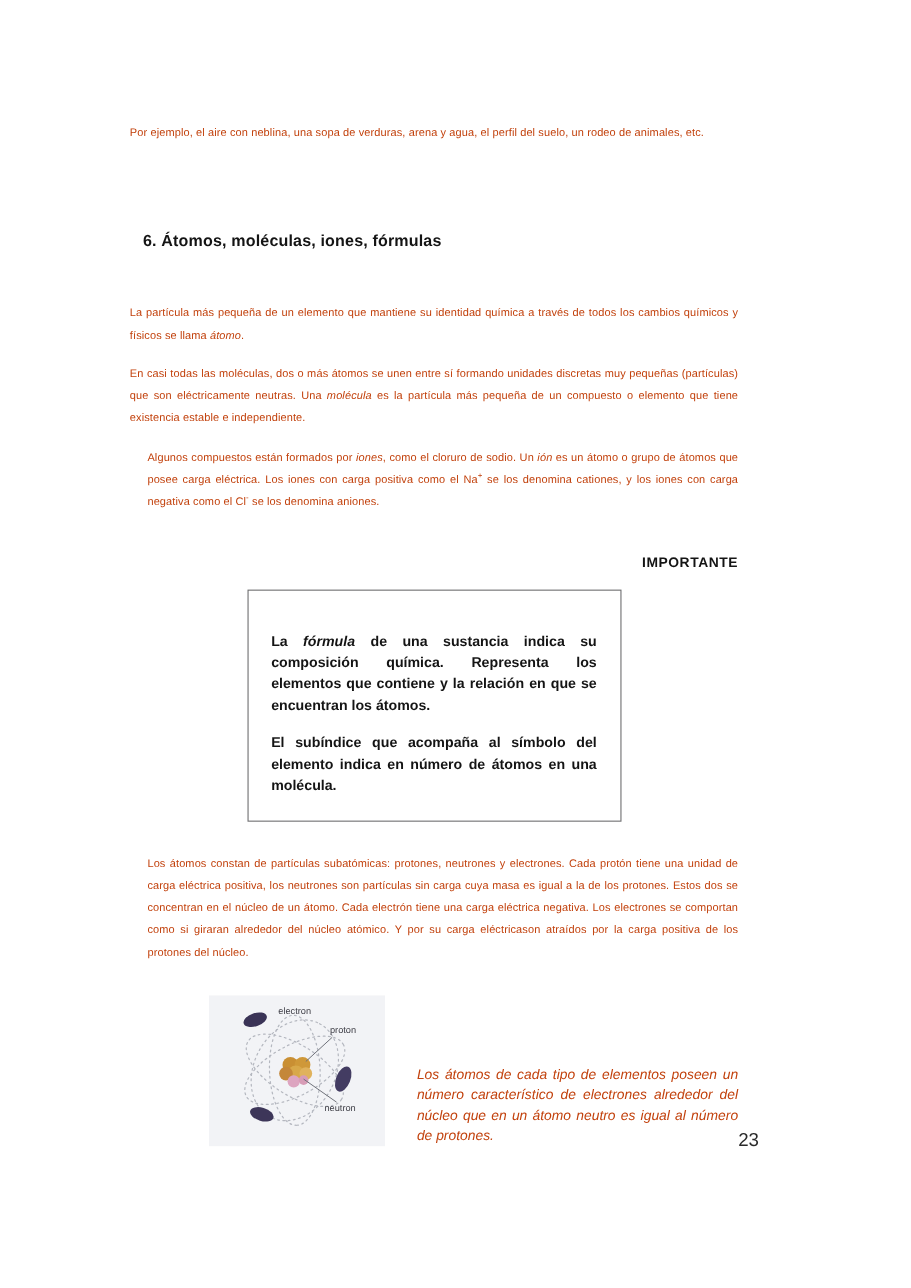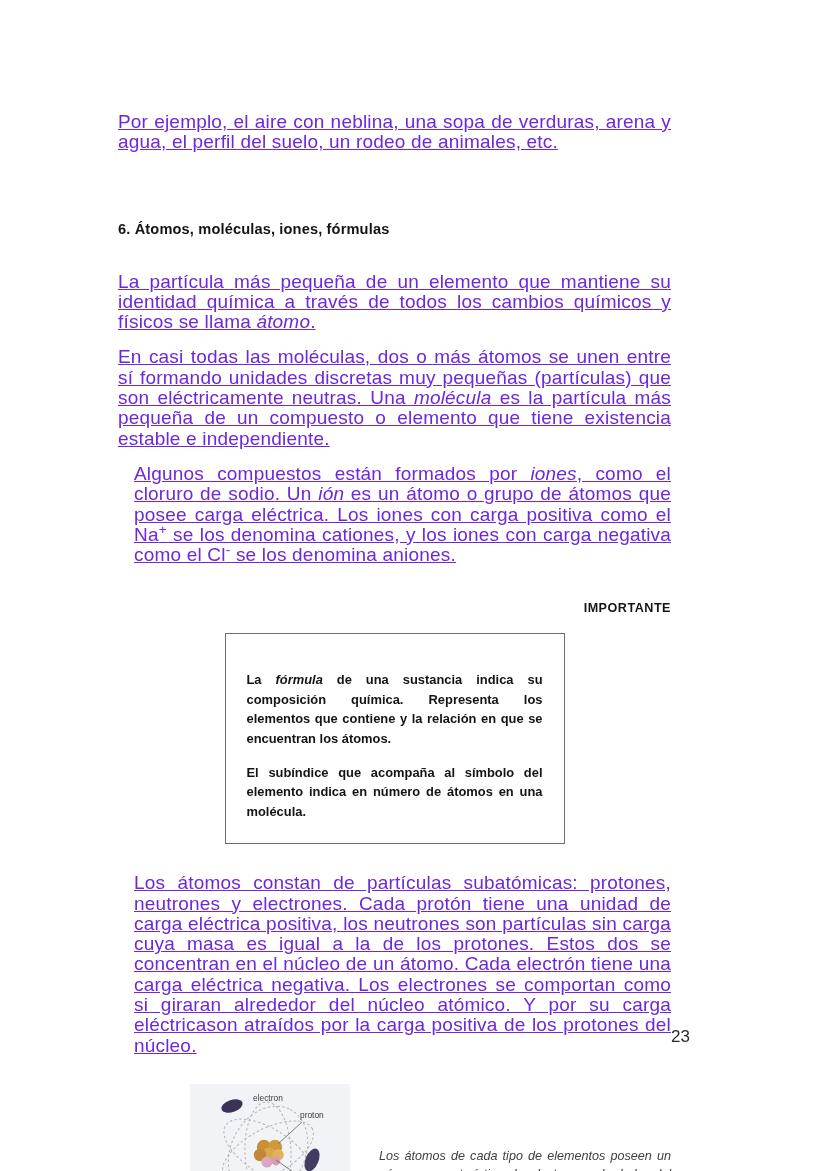--- a/index.html
+++ b/index.html
@@ -26,36 +26,35 @@
 
   .content {
     position: absolute;
     left: 118px;
     top: 112px;
     width: 553px;
   }
 
   p.body-text {
     margin: 0 0 15px 0;
-    font-size: 19px;
+    font-size: 10px;
     line-height: 20.3px;
     text-align: justify;
     text-justify: inter-word;
     letter-spacing: 0.01em;
-    color: #6d28d9;
-    text-decoration: underline;
+    color: #c2410c;
   }
 
   p.body-text.tight {
     margin-bottom: 0;
     margin-left: 16px;
   }
 
   .section-heading {
-    margin: 0;
+    margin: 12px;
     font-size: 14.6px;
     font-weight: bold;
     line-height: 20px;
     letter-spacing: 0.01em;
     color: #141414;
   }
 
   .spacer-before-heading { height: 51px; }
   .spacer-after-heading  { height: 33px; }
 
@@ -115,21 +114,21 @@
 
   .figure-caption {
     flex: 1;
     margin-left: 29px;
     margin-top: 4px;
     font-size: 12.6px;
     font-style: italic;
     line-height: 18.6px;
     text-align: justify;
     text-justify: inter-word;
-    color: #404040;
+    color: #c2410c;
   }
 
   .page-number {
     position: absolute;
     right: 138px;
     top: 1027px;
     font-size: 17px;
     color: #2a2a2a;
   }
 

